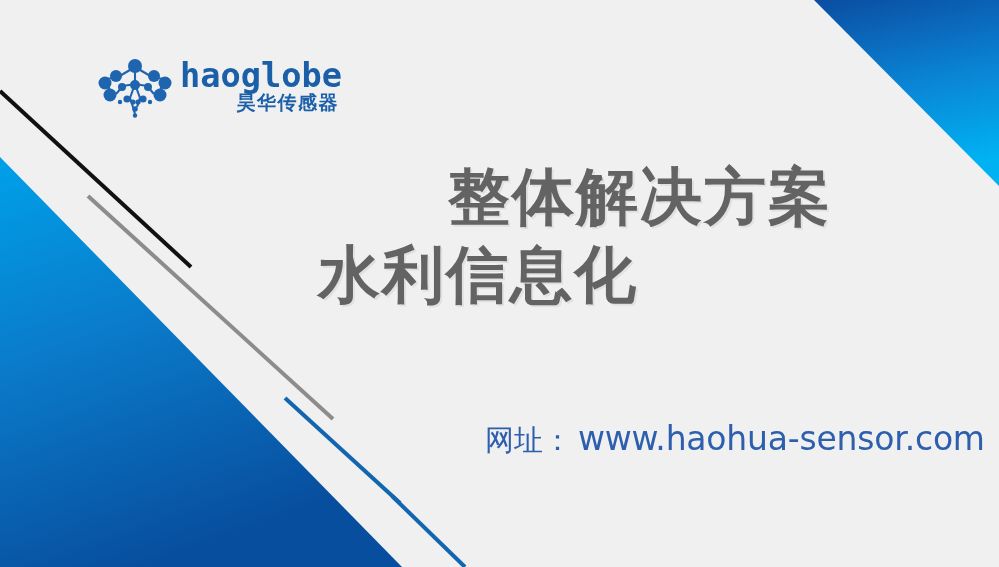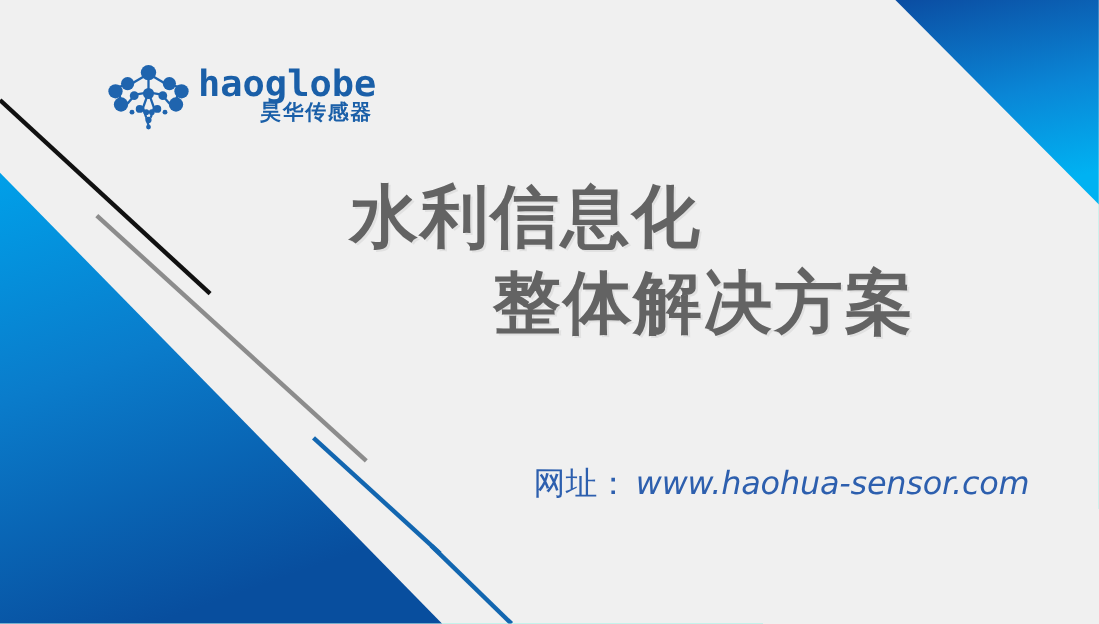--- a/index.html
+++ b/index.html
@@ -5,21 +5,21 @@
   html, body {
     margin: 0;
     padding: 0;
     background: #ffffff;
   }
   #slide {
     position: relative;
     width: 999px;
     height: 567px;
     overflow: hidden;
-    background: #5eead4;
+    background: #e5e5e5;
     font-family: "Liberation Sans", "DejaVu Sans", sans-serif;
   }
 
   
   .bg-layer {
     position: absolute;
     inset: 0;
     width: 100%;
     height: 100%;
   }
@@ -99,24 +99,23 @@
     white-space: nowrap;
     display: flex;
     align-items: baseline;
     margin-left: 30px;
   }
   .site-label {
     font-size: 29px;
     letter-spacing: 0px;
   }
   .site-url {
-    font-size: 29px;
+    font-size: 33px;
     margin-left: 6px;
     letter-spacing: -0.2px;
-    font-style: italic;
   }
 </style>
 </head>
 <body>
 
 <div id="slide">
 
   <svg class="bg-layer" viewBox="0 0 999 567" preserveAspectRatio="none">
     <defs>
       <linearGradient id="gradLeft" x1="0" y1="0" x2="0.35" y2="1">
@@ -186,22 +185,22 @@
         <circle cx="54" cy="45" r="2.2"></circle>
       </g>
     </svg>
     <div class="logo-text">
       <div class="logo-word">haoglobe</div>
       <div class="logo-sub">昊华传感器</div>
     </div>
   </div>
 
   <div class="title-wrap">
+    <div class="title-line title-line-2">整体解决方案</div>
     <div class="title-line title-line-1">水利信息化</div>
-    <div class="title-line title-line-2">整体解决方案</div>
   </div>
 
   <div class="site-line">
     <span class="site-label">网址：</span>
     <span class="site-url">www.haohua-sensor.com</span>
   </div>
 
 </div>
 
 </body></html>

